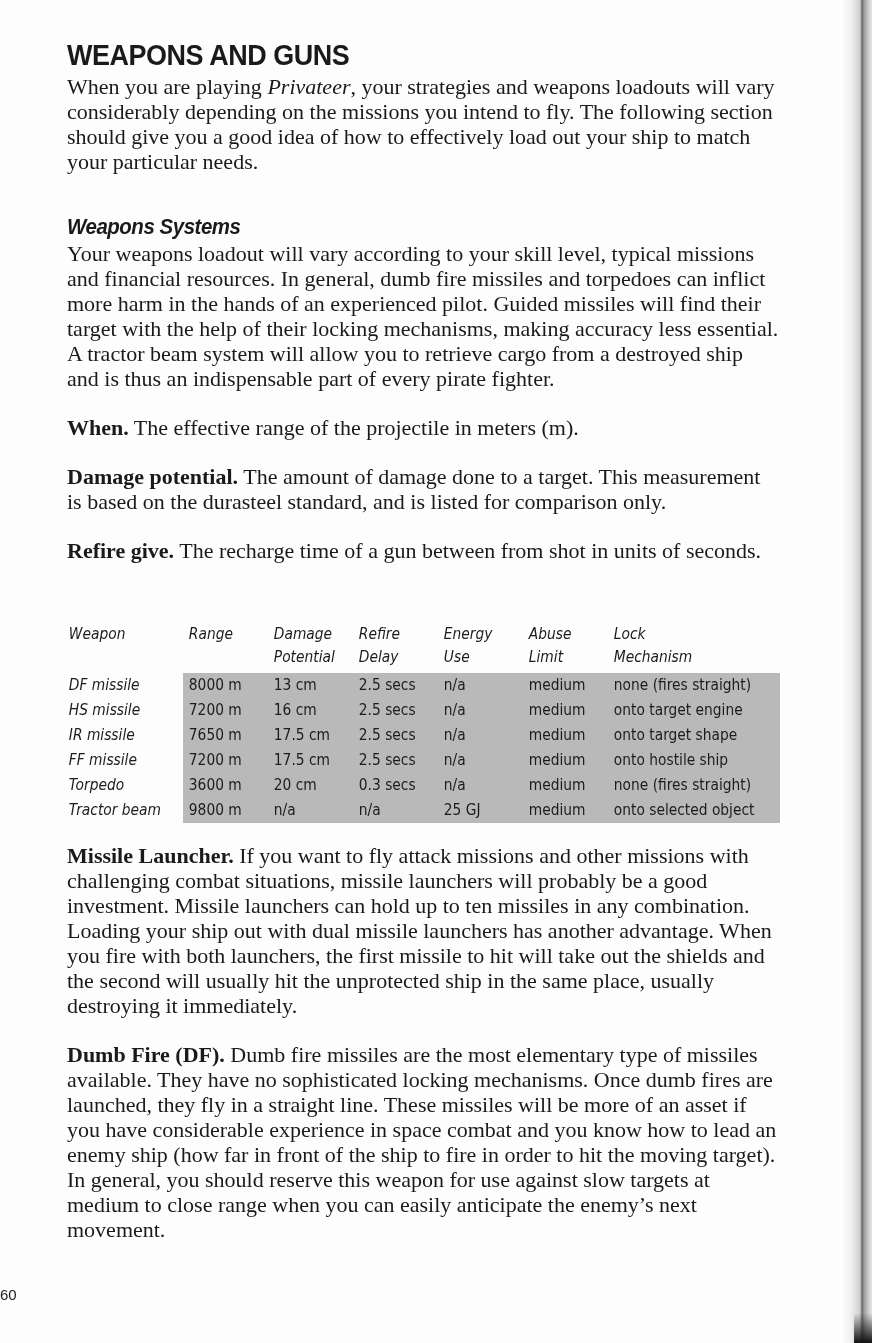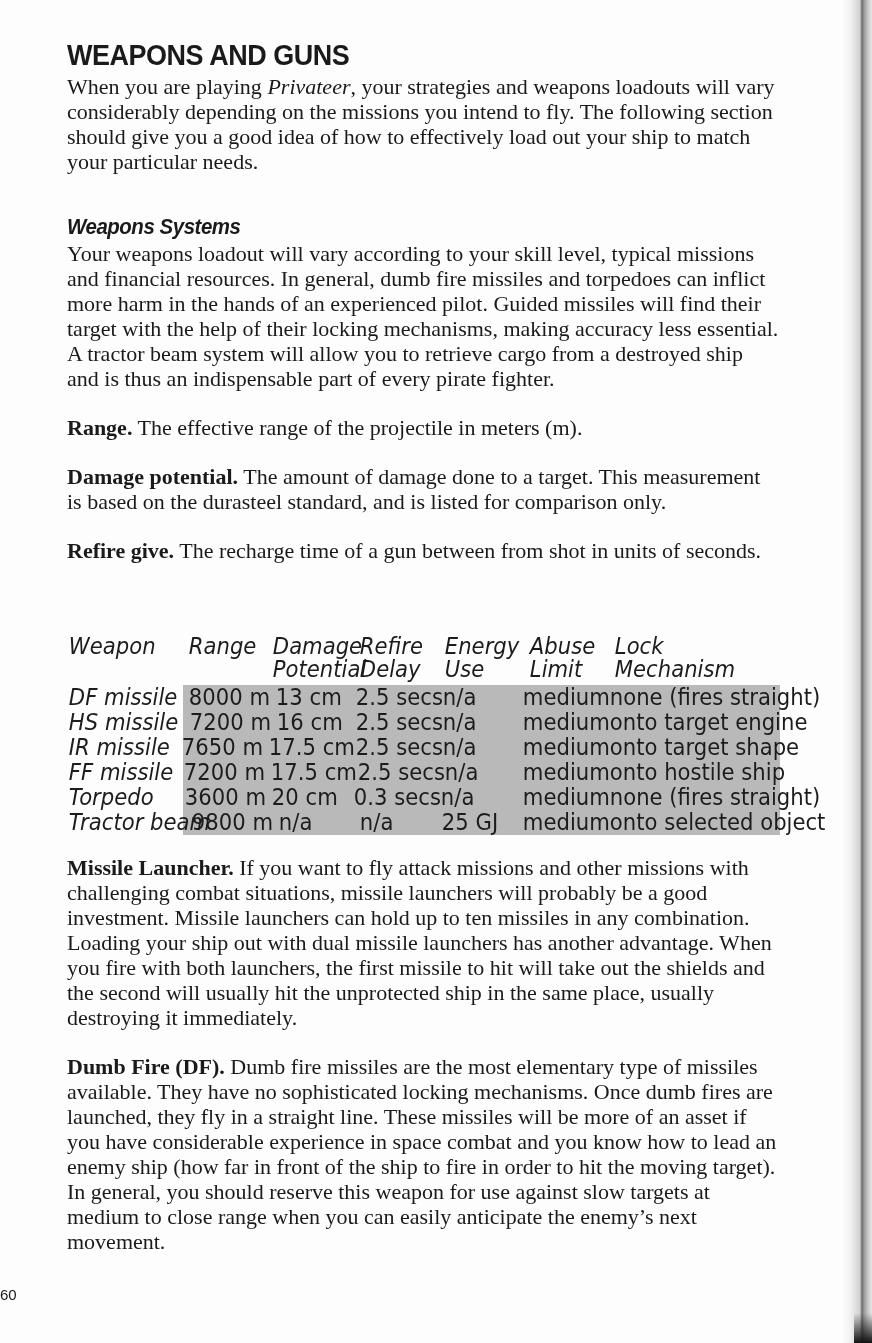--- a/index.html
+++ b/index.html
@@ -29,22 +29,22 @@
     transform: scaleX(0.93); transform-origin: left;
   }
   p { margin: 0; font-size: 22px; line-height: 25px; }
   .gap-after-intro { height: 39px; }
   .gap-small { height: 24px; }
   .intro { margin-top: 2px; }
   strong { font-weight: bold; }
   em { font-style: italic; }
 
   .wtable {
-    position: relative; margin-top: 24px; width: 713px;
-    font-family: "DejaVu Sans", sans-serif; font-size: 23px; color: #1c1c1c;
+    position: relative; margin-top: 12px; width: 713px;
+    font-family: "DejaVu Sans", sans-serif; font-size: 15px; color: #1c1c1c;
   }
   .wtable .shade {
     position: absolute; left: 116px; top: 50px; width: 597px; height: 150px;
     background: #b9b9b9;
   }
   .wtable .row { position: relative; display: flex; height: 25px; line-height: 25px; }
   .wtable .hdr { height: 50px; line-height: 23px; font-style: italic; }
   .wtable .hdr .cell { display: flex; flex-direction: column; }
   .c-weapon { width: 121px; font-style: italic; }
   .c-range { width: 85px; }
@@ -70,21 +70,21 @@
 <div class="page">
   <h1>WEAPONS AND GUNS</h1>
   <p class="intro"><span>When you are playing </span><em>Privateer</em><span>, your strategies and weapons loadouts will vary considerably depending on the missions you intend to fly. The following section should give you a good idea of how to effectively load out your ship to match your particular needs.</span></p>
 
   <div class="gap-after-intro"></div>
 
   <h2>Weapons Systems</h2>
   <p>Your weapons loadout will vary according to your skill level, typical missions and financial resources. In general, dumb fire missiles and torpedoes can inflict more harm in the hands of an experienced pilot. Guided missiles will find their target with the help of their locking mechanisms, making accuracy less essential. A tractor beam system will allow you to retrieve cargo from a destroyed ship and is thus an indispensable part of every pirate fighter.</p>
 
   <div class="gap-small"></div>
-  <p><strong>Range.</strong><span> The effective range of the projectile in meters (m).</span></p>
+  <p><strong>When.</strong><span> The effective range of the projectile in meters (m).</span></p>
   <div class="gap-small"></div>
   <p><strong>Damage potential.</strong><span> The amount of damage done to a target. This measurement is based on the durasteel standard, and is listed for comparison only.</span></p>
   <div class="gap-small"></div>
   <p><strong>Refire give.</strong><span> The recharge time of a gun between from shot in units of seconds.</span></p>
   <div class="gap-small"></div>
   <div class="gap-small"></div>
 
   <div class="wtable">
     <div class="shade"></div>
     <div class="row hdr">

